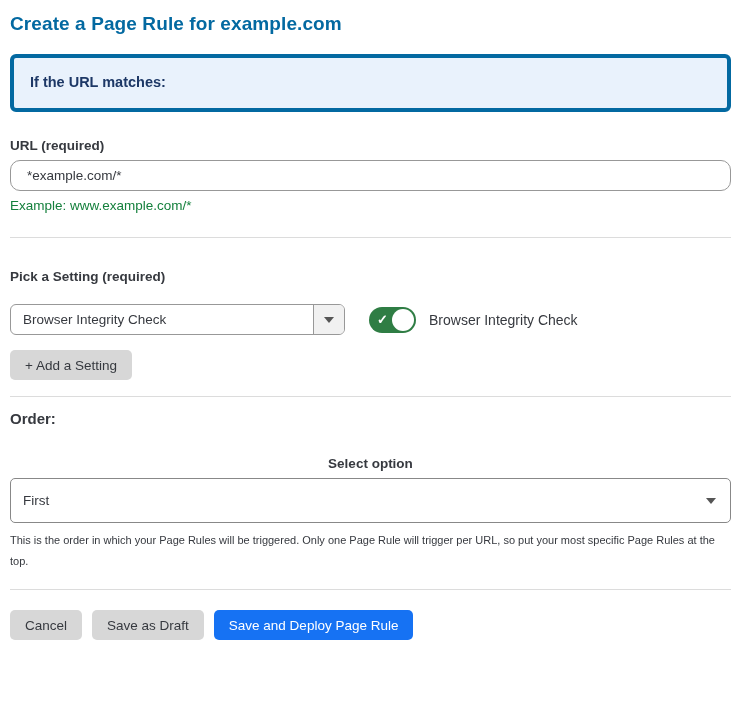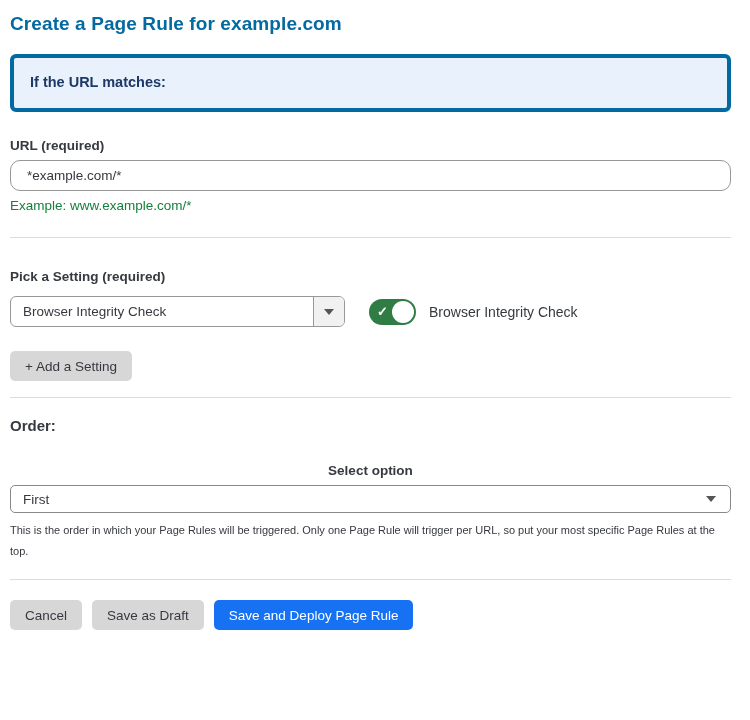--- a/index.html
+++ b/index.html
@@ -70,21 +70,21 @@
     margin-top: 24px;
   }
   .section-heading {
     font-size: 15px;
     font-weight: bold;
     color: #36393f;
   }
   .settings-heading { margin-top: 21px; }
   .picker-label { margin-top: 31px; }
   .setting-row {
-    margin-top: 12px;
+    margin-top: 20px;
     display: flex;
     align-items: center;
   }
   .dropdown {
     width: 335px;
     height: 31px;
     border: 1px solid #989898;
     border-radius: 6px;
     background: #ffffff;
     display: flex;
@@ -149,27 +149,27 @@
     height: 30px;
     border: none;
     border-radius: 5px;
     padding: 0 15px;
     font-family: "Liberation Sans", sans-serif;
     font-size: 13.5px;
     color: #36393f;
     background: #d7d7d7;
     cursor: pointer;
   }
-  .add-setting-btn { margin-top: 24px; }
-  .order-heading { margin-top: 19px; }
+  .add-setting-btn { margin-top: 15px; }
+  .order-heading { margin-top: 13px; }
   .select-label { margin-top: 29px; text-align: center; }
   .select-box {
     margin-top: 7px;
     width: 100%;
-    height: 28px;
+    height: 45px;
     border: 1px solid #888888;
     border-radius: 5px;
     background: #ffffff;
     display: flex;
     align-items: center;
     justify-content: space-between;
     padding: 0 14px 0 12px;
     font-size: 13.5px;
     color: #36393f;
     cursor: pointer;

